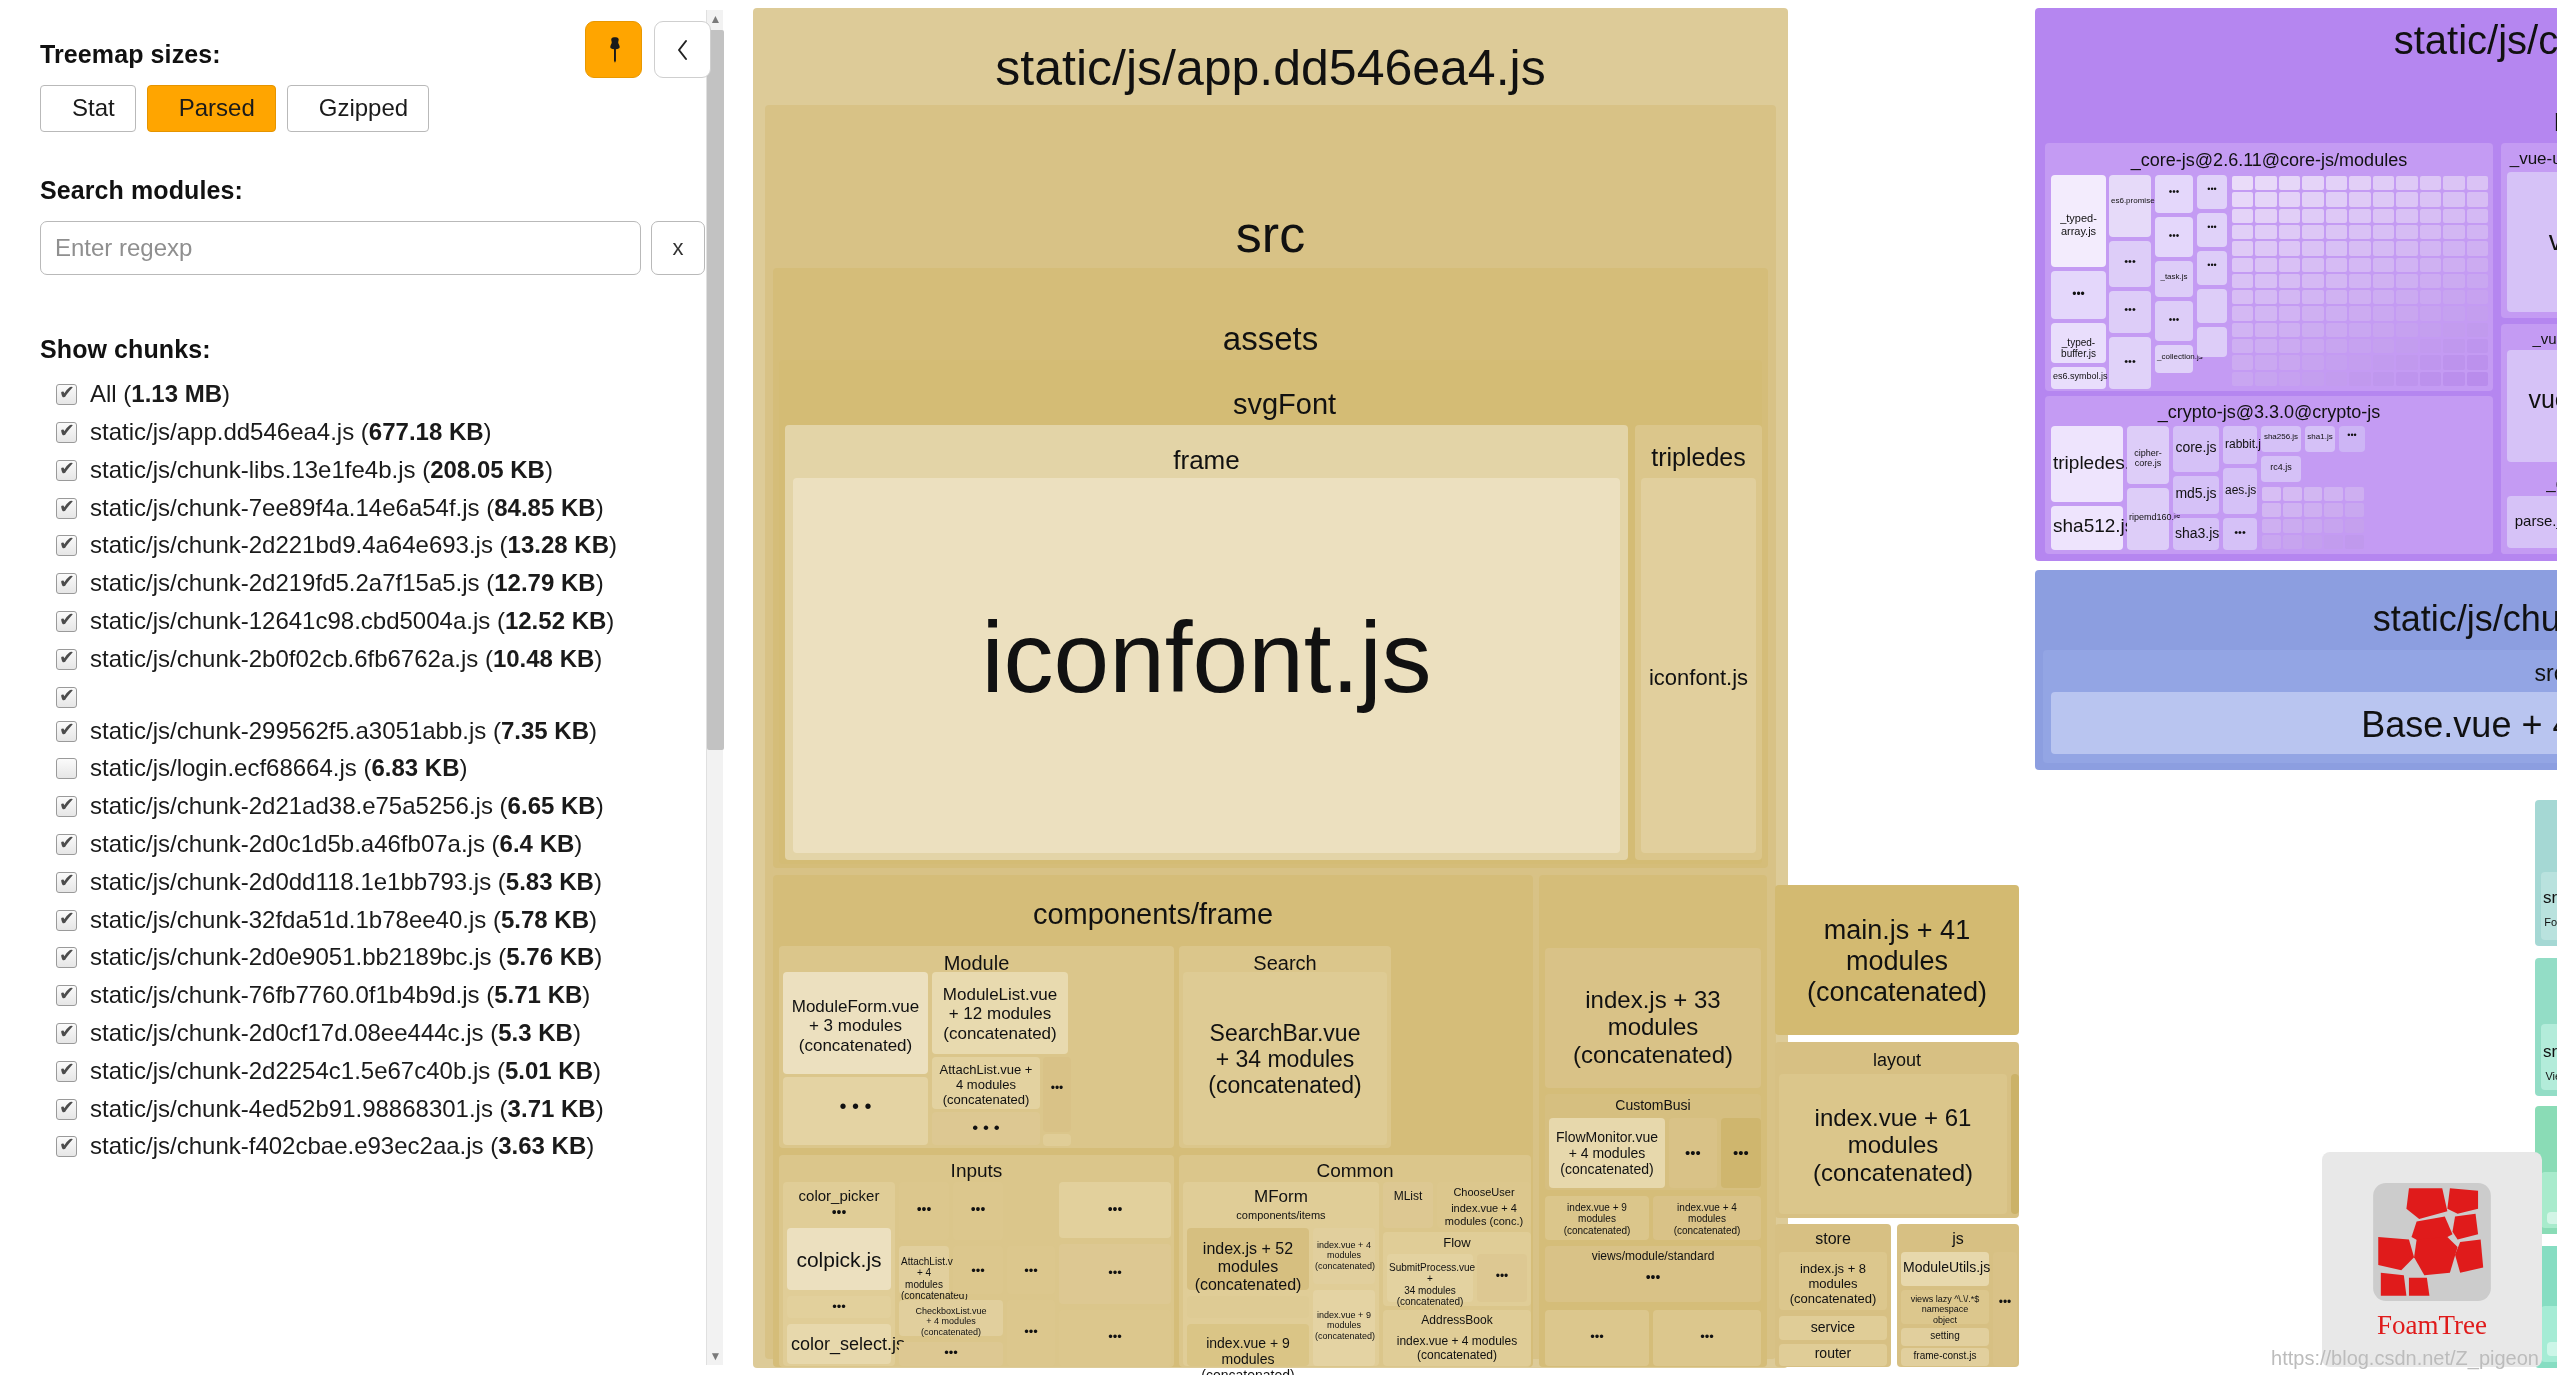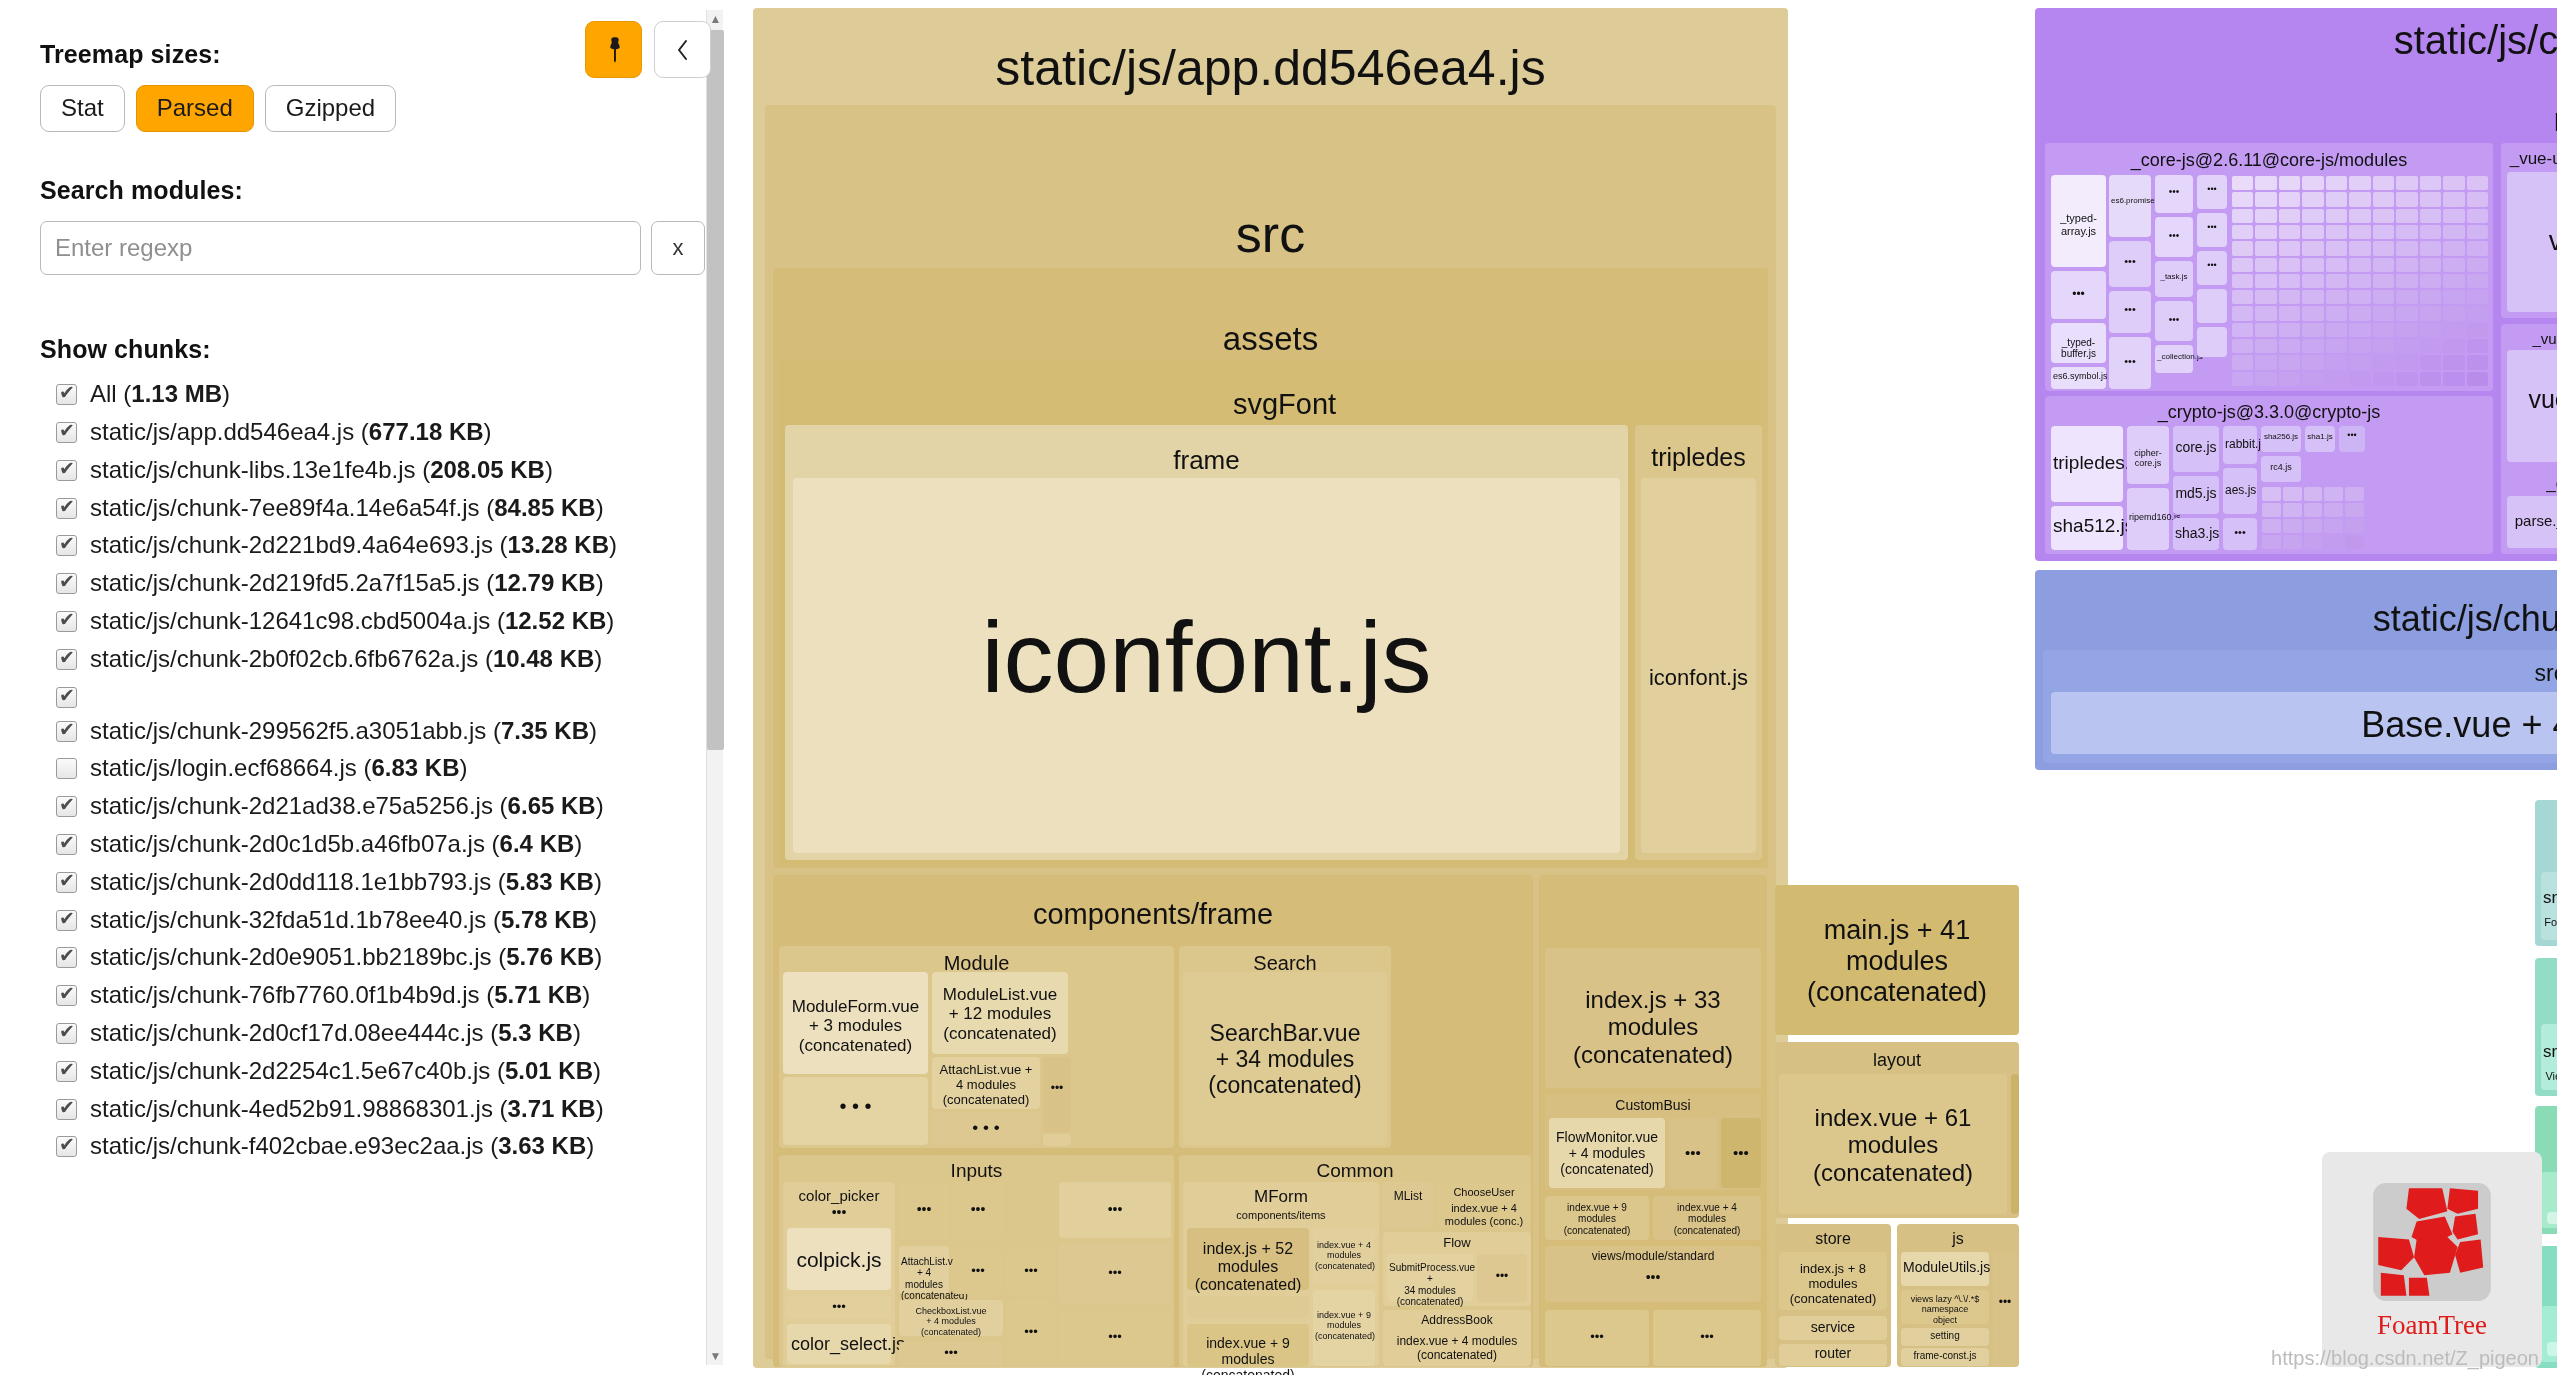--- a/index.html
+++ b/index.html
@@ -23,22 +23,22 @@
   .sb-inner { padding: 40px 40px 0 40px; }
   .sb-h {
     font-size: 25px; font-weight: bold; color: #111;
     margin: 0 0 16px 0; letter-spacing: .1px;
   }
   .sb-h.second { margin-top: 44px; }
   .sb-h.third { margin-top: 60px; }
 
   .btn-row { display: flex; gap: 11px; margin-bottom: 18px; }
   .tgl {
-    font-size: 24px; padding: 9px 20px 11px 20px;
-    background: #fff; border: 1px solid #b9b9b9; border-radius: 9px;
+    font-size: 24px; padding: 9px 20px 11px 31px;
+    background: #fff; border: 1px solid #b9b9b9; border-radius: 4px;
     color: #1a1a1a; cursor: pointer; font-family: inherit; line-height: 1.05;
   }
   .tgl.active { background: #ffa500; border-color: #e59400; color: #1a1a1a; }
 
   .cb-line { display: flex; align-items: flex-start; gap: 12px; margin: 4px 0 0 16px; }
   .cbox {
     width: 21px; height: 21px; flex: 0 0 21px; margin-top: 4px;
     border: 1px solid #9a9a9a; border-radius: 3px;
     background: linear-gradient(#fbfbfb,#e6e6e6);
     position: relative; cursor: pointer;

